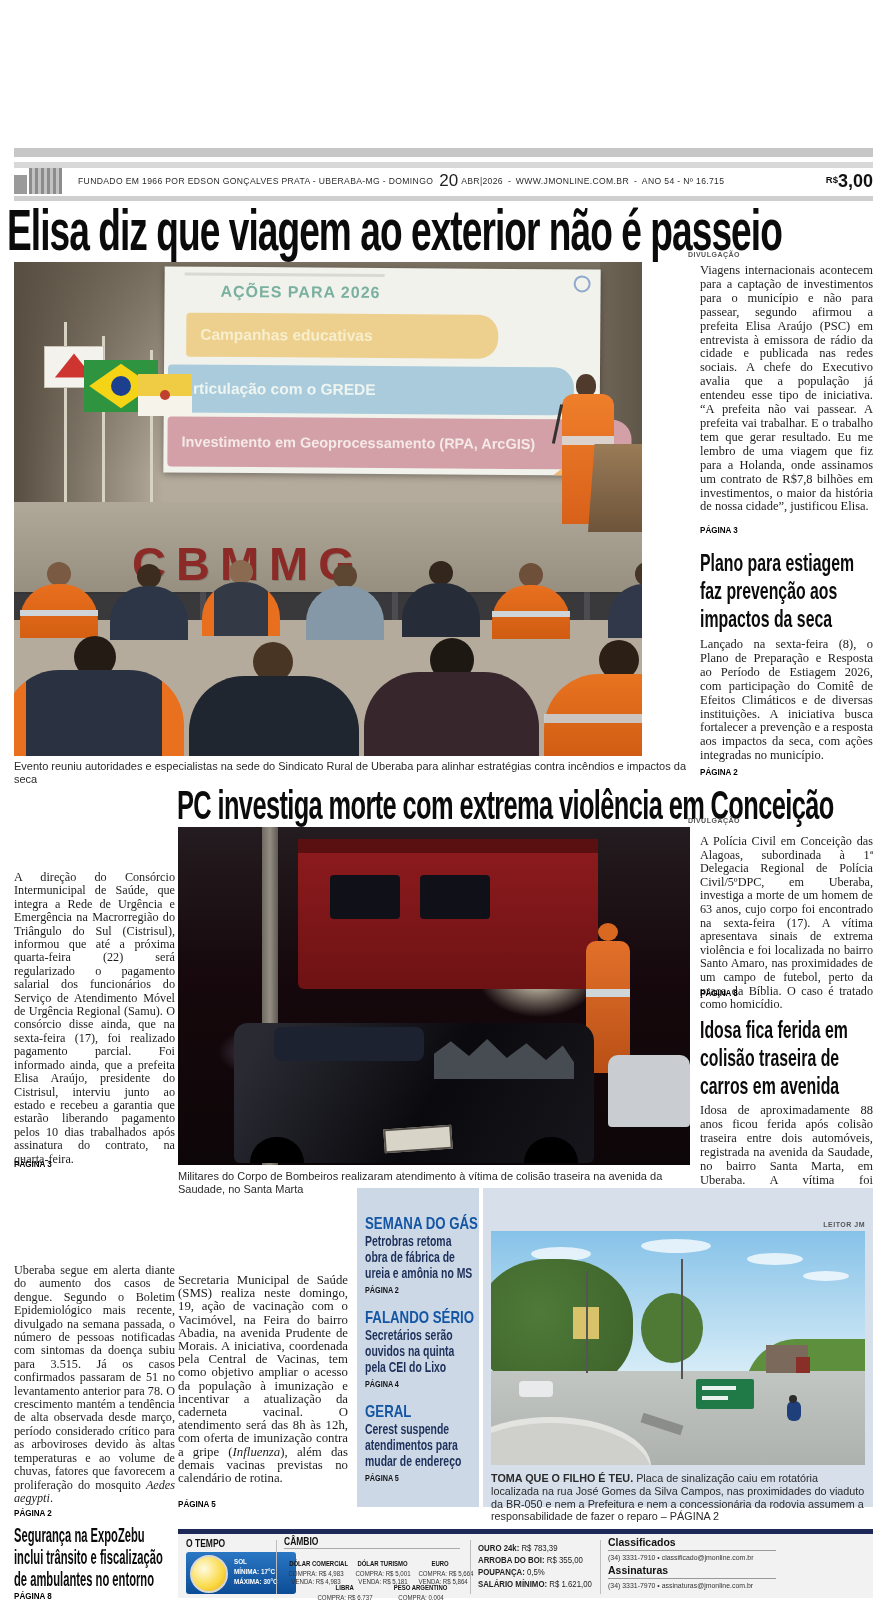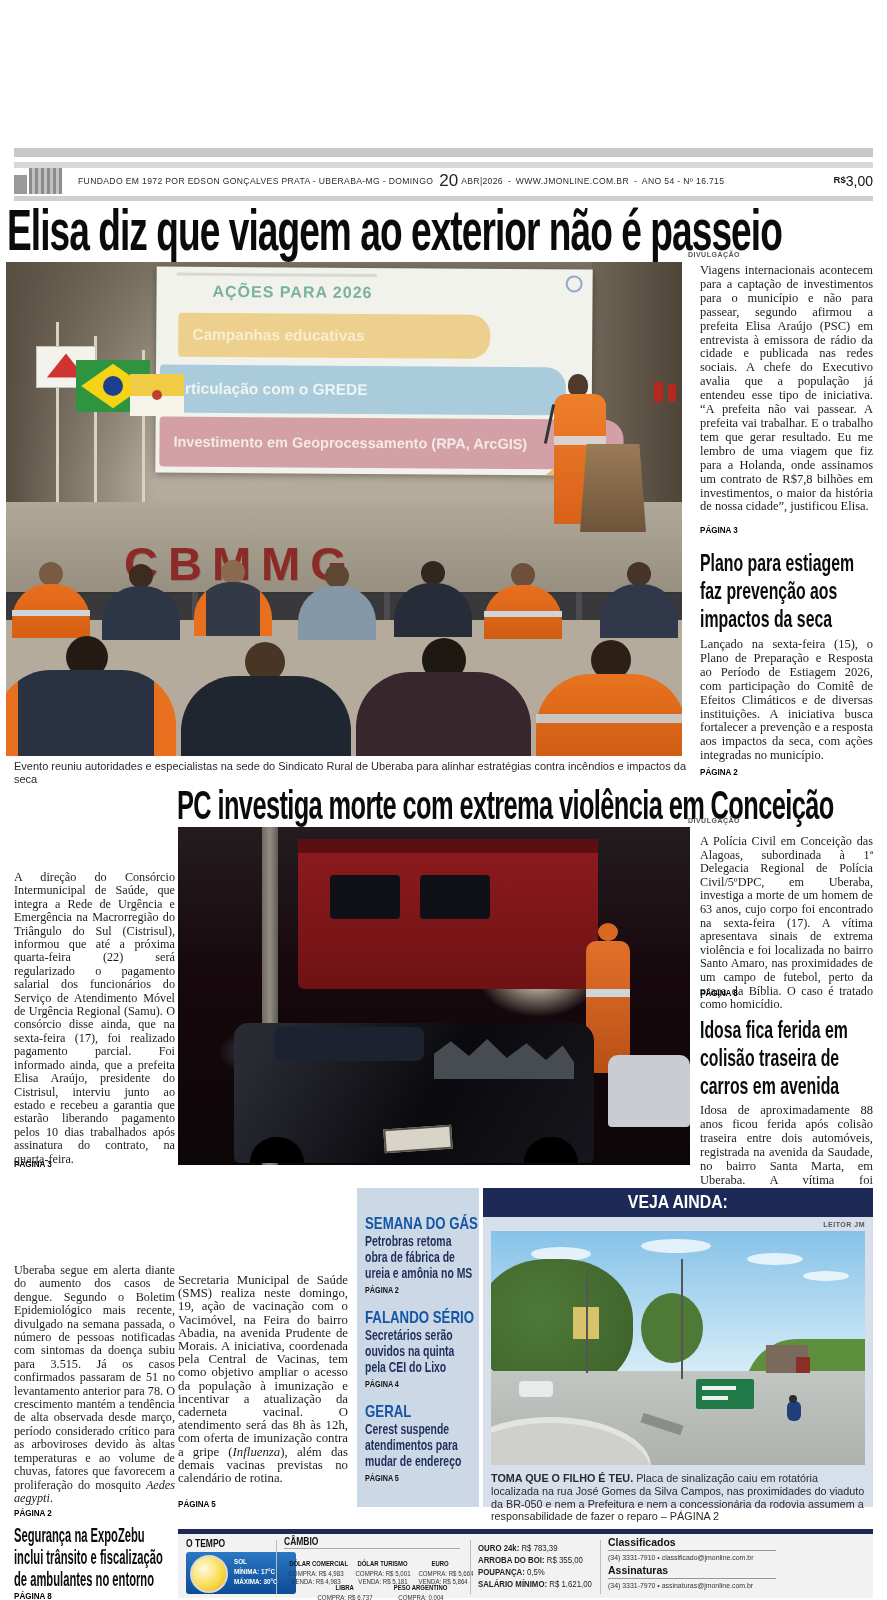--- a/index.html
+++ b/index.html
@@ -27,23 +27,23 @@
   #info{left:14px;top:167px;width:859px;height:27px;display:flex;align-items:center;}
   #info .small{font-size:8.6px;letter-spacing:.35px;color:#2b2b2b;white-space:nowrap;}
   #info .day{font-size:17px;color:#222;margin:0 3px 0 6px;}
   #info .sep{margin:0 5px;font-size:8.6px;color:#2b2b2b;}
   #bldg{width:50px;height:26px;position:relative;margin-right:14px;}
   #bldg .a{position:absolute;left:0;bottom:0;width:13px;height:19px;background:#9a9a9a;}
   #bldg .b{position:absolute;left:15px;bottom:0;width:33px;height:26px;
            background:repeating-linear-gradient(90deg,#8c8c8c 0 3px,#c2c2c2 3px 6px);}
   #price{margin-left:auto;display:flex;align-items:flex-start;}
   #price .cur{font-weight:bold;font-size:9.5px;margin-top:2px;}
-  #price .val{font-weight:normal;font-size:14px;line-height:18px;}
-  
-  #photo1{left:6px;top:262px;width:676px;height:494px;background:#b5ab9c;overflow:hidden;}
+  #price .val{font-weight:bold;font-size:18px;line-height:18px;}
+  
+  #photo1{left:14px;top:262px;width:628px;height:494px;background:#b5ab9c;overflow:hidden;}
   #photo1 .walltop{left:0;top:0;width:676px;height:250px;background:linear-gradient(180deg,#7a7061,#b5ab9c 85%);}
   #photo1 .wallL{left:0;top:0;width:150px;height:250px;background:linear-gradient(90deg,#574d40,rgba(122,112,97,0));}
   #photo1 .wallR{left:586px;top:0;width:90px;height:262px;background:linear-gradient(270deg,#4e4538,#6f6557);}
   #screen{left:150px;top:6px;width:436px;height:206px;background:#f1f2ec;
           transform:rotate(.4deg);box-shadow:0 2px 7px rgba(0,0,0,.35);}
   #screen .topline{left:20px;top:6px;width:200px;height:3px;background:#d7d9d2;}
   #screen .logo{right:10px;top:6px;width:13px;height:13px;border:2px solid #8fa8cc;border-radius:50%;}
   #screen .stitle{left:56px;top:16px;font-weight:bold;font-size:16px;letter-spacing:1px;color:#7ab0a0;white-space:nowrap;}
   .sbox{display:flex;align-items:center;padding-left:14px;border-radius:4px 20px 20px 4px;
         font-weight:bold;font-size:15.5px;}
@@ -179,21 +179,21 @@
 <div id="page">
 
   <div class="abs bar" style="top:148px;height:9px;background:#c7c7c7"></div>
   <div class="abs bar" style="top:162px;height:6px;background:#d8d8d8"></div>
 
   <div class="abs" id="info">
     <div id="bldg">
         <i class="a"></i>
         <i class="b"></i>
       </div>
-    <span class="small">FUNDADO EM 1972 POR EDSON GONÇALVES PRATA - UBERABA-MG - DOMINGO</span>
+    <span class="small">FUNDADO EM 1966 POR EDSON GONÇALVES PRATA - UBERABA-MG - DOMINGO</span>
     <span class="day">20</span>
     <span class="small">ABR|2026</span>
     <span class="sep">-</span>
     <span class="small">WWW.JMONLINE.COM.BR</span>
     <span class="sep">-</span>
     <span class="small">ANO 54 - Nº 16.715</span>
     <span id="price">
       <span class="cur">R$</span>
       <span class="val">3,00</span>
     </span>
@@ -296,21 +296,21 @@
   </div>
   <div class="abs cap" style="left:14px;top:760px;width:676px">Evento reuniu autoridades e especialistas na sede do Sindicato Rural de Uberaba para alinhar estratégias contra incêndios e impactos da seca</div>
 
   <div class="abs bd" style="left:700px;top:264px;width:173px">Viagens internacionais acontecem para a captação de investimentos para o município e não para passear, segundo afirmou a prefeita Elisa Araújo (PSC) em entrevista à emissora de rádio da cidade e publicada nas redes sociais. A chefe do Executivo avalia que a população já entendeu esse tipo de iniciativa. “A prefeita não vai passear. A prefeita vai trabalhar. E o trabalho tem que gerar resultado. Eu me lembro de uma viagem que fiz para a Holanda, onde assinamos um contrato de R$7,8 bilhões em investimentos, o maior da história de nossa cidade”, justificou Elisa.</div>
   <div class="abs pg" style="left:700px;top:524px">PÁGINA 3</div>
   <div class="abs" style="left:700px;top:549px">
     <span class="sqz hcR">Plano para estiagem
 faz prevenção aos
 impactos da seca</span>
   </div>
-  <div class="abs bd" style="left:700px;top:638px;width:173px">Lançado na sexta-feira (15), o Plano de Preparação e Resposta ao Período de Estiagem 2026, com participação do Comitê de Efeitos Climáticos e de diversas instituições. A iniciativa busca fortalecer a prevenção e a resposta aos impactos da seca, com ações integradas no município.</div>
+  <div class="abs bd" style="left:700px;top:638px;width:173px">Lançado na sexta-feira (8), o Plano de Preparação e Resposta ao Período de Estiagem 2026, com participação do Comitê de Efeitos Climáticos e de diversas instituições. A iniciativa busca fortalecer a prevenção e a resposta aos impactos da seca, com ações integradas no município.</div>
   <div class="abs pg" style="left:700px;top:766px">PÁGINA 2</div>
 
   <div class="abs bd" style="left:14px;top:871px;width:161px;font-size:12.2px;line-height:13.4px">A direção do Consórcio Intermunicipal de Saúde, que integra a Rede de Urgência e Emergência na Macrorregião do Triângulo do Sul (Cistrisul), informou que até a próxima quarta-feira (22) será regularizado o pagamento salarial dos funcionários do Serviço de Atendimento Móvel de Urgência Regional (Samu). O consórcio disse ainda, que na sexta-feira (17), foi realizado pagamento parcial. Foi informado ainda, que a prefeita Elisa Araújo, presidente do Cistrisul, interviu junto ao estado e recebeu a garantia que estarão liberando pagamento pelos 10 dias trabalhados após assinatura do contrato, na quarta-feira.</div>
   <div class="abs pg" style="left:14px;top:1158px">PÁGINA 3</div>
 
   <div class="abs bd" style="left:14px;top:1264px;width:161px;font-size:12.2px;line-height:13.4px">
     <span>Uberaba segue em alerta diante do aumento dos casos de dengue. Segundo o Boletim Epidemiológico mais recente, divulgado na semana passada, o número de pessoas notificadas com sintomas da doença subiu para 3.515. Já os casos confirmados passaram de 51 no levantamento anterior para 78. O crescimento mantém a tendência de alta observada desde março, período considerado crítico para as arboviroses devido às altas temperaturas e ao volume de chuvas, fatores que favorecem a proliferação do mosquito </span><i>Aedes aegypti</i><span>.</span>
   </div>
   <div class="abs pg" style="left:14px;top:1507px">PÁGINA 2</div>
 
@@ -342,20 +342,21 @@
     <div class="abs" id="pole2"></div>
     <div class="abs" id="wcar"></div>
     <div class="abs" id="ccar">
       <i class="ws"></i>
         <i class="crump"></i>
         <i class="plate"></i>
       <i class="wheel" style="left:16px"></i>
         <i class="wheel" style="left:290px"></i>
     </div>
   </div>
+  <div class="abs cap" style="left:178px;top:1170px;width:512px">Militares do Corpo de Bombeiros realizaram atendimento à vítima de colisão traseira na avenida da Saudade, no Santa Marta</div>
 
   <div class="abs bd" style="left:700px;top:835px;width:173px;font-size:12.2px;line-height:13.6px">A Polícia Civil em Conceição das Alagoas, subordinada à 1ª Delegacia Regional de Polícia Civil/5ºDPC, em Uberaba, investiga a morte de um homem de 63 anos, cujo corpo foi encontrado na sexta-feira (17). A vítima apresentava sinais de extrema violência e foi localizada no bairro Santo Amaro, nas proximidades de um campo de futebol, perto da praça da Bíblia. O caso é tratado como homicídio.</div>
   <div class="abs pg" style="left:700px;top:987px">PÁGINA 8</div>
 
   <div class="abs" style="left:700px;top:1016px">
     <span class="sqz hcR">Idosa fica ferida em
 colisão traseira de
 carros em avenida</span>
   </div>
   <div class="abs bd" style="left:700px;top:1104px;width:173px">Idosa de aproximadamente 88 anos ficou ferida após colisão traseira entre dois automóveis, registrada na avenida da Saudade, no bairro Santa Marta, em Uberaba. A vítima foi encaminhada para unidade hospitalar.</div>
@@ -378,23 +379,20 @@
 pela CEI do Lixo</div>
     <div class="bp" style="top:191px">PÁGINA 4</div>
     <div class="bh" style="top:214px">GERAL</div>
     <div class="bt" style="top:234px">Cerest suspende
 atendimentos para
 mudar de endereço</div>
     <div class="bp" style="top:285px">PÁGINA 5</div>
   </div>
 
   <div class="abs" id="veja">
-    <div class="banner">
-      <span>VEJA AINDA:</span>
-    </div>
     <div class="abs credit" style="right:8px;top:33px">LEITOR JM</div>
     <div id="photo3">
       <i class="cloud" style="left:40px;top:16px;width:60px;height:14px"></i>
       <i class="cloud" style="left:150px;top:8px;width:70px;height:14px"></i>
       <i class="cloud" style="left:256px;top:22px;width:56px;height:12px"></i>
       <i class="cloud" style="left:312px;top:40px;width:46px;height:10px"></i>
       <div class="treeL"></div>
       <div class="treeM"></div>
       <div class="bldg"></div>
       <div class="grassR"></div>

